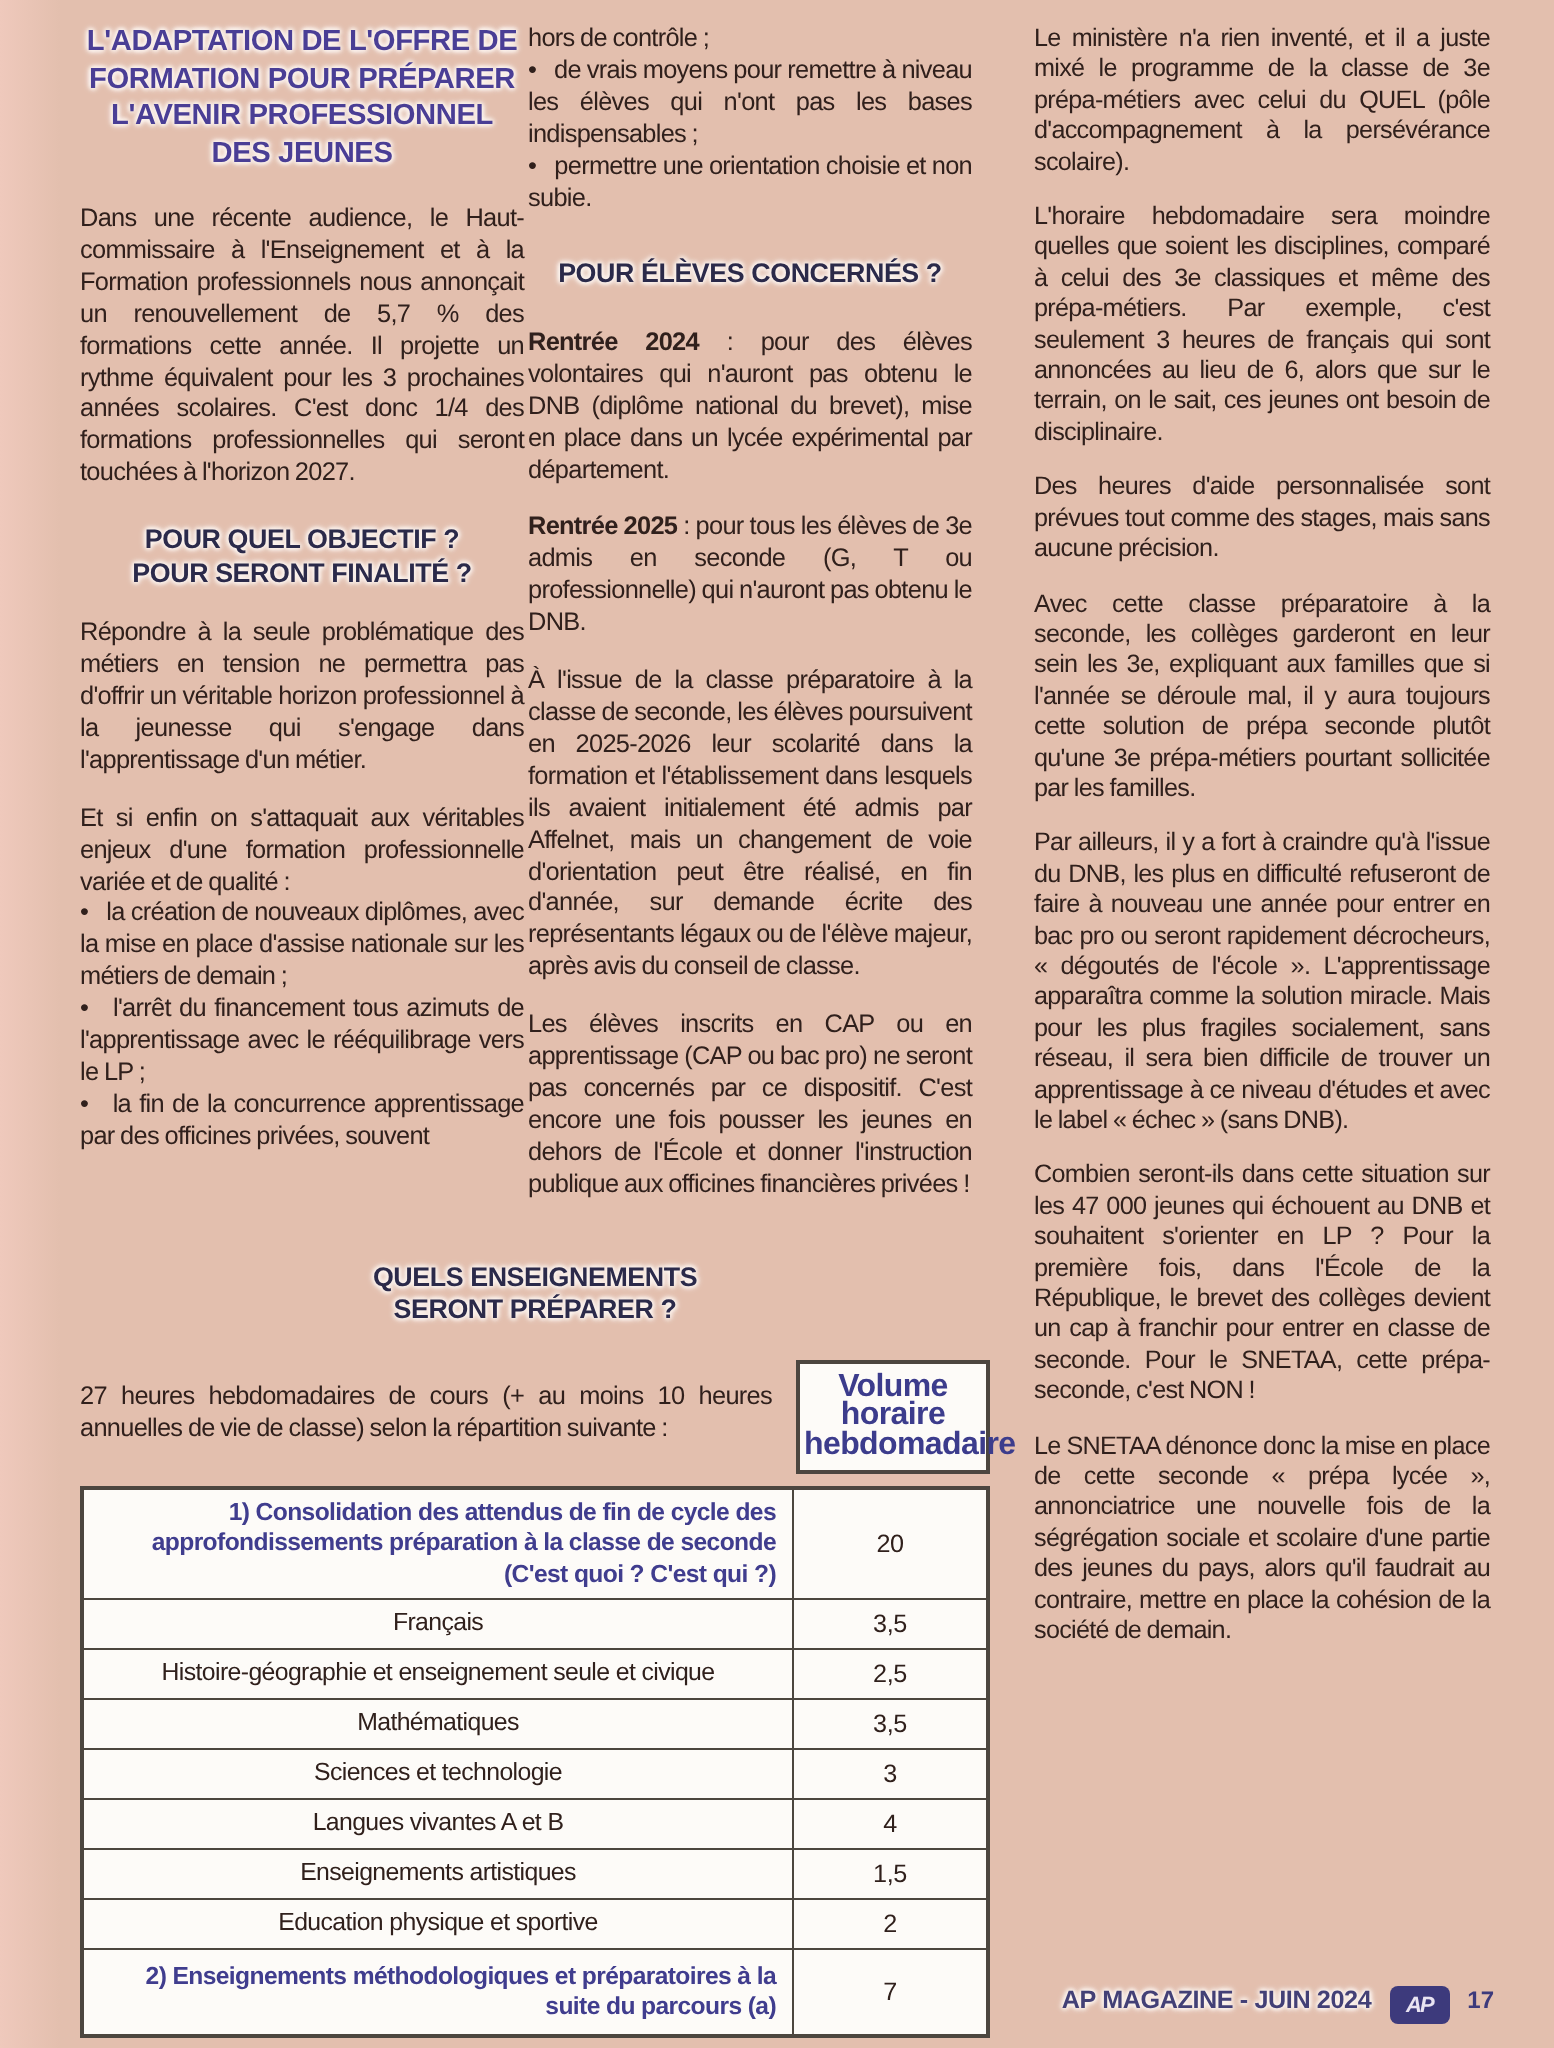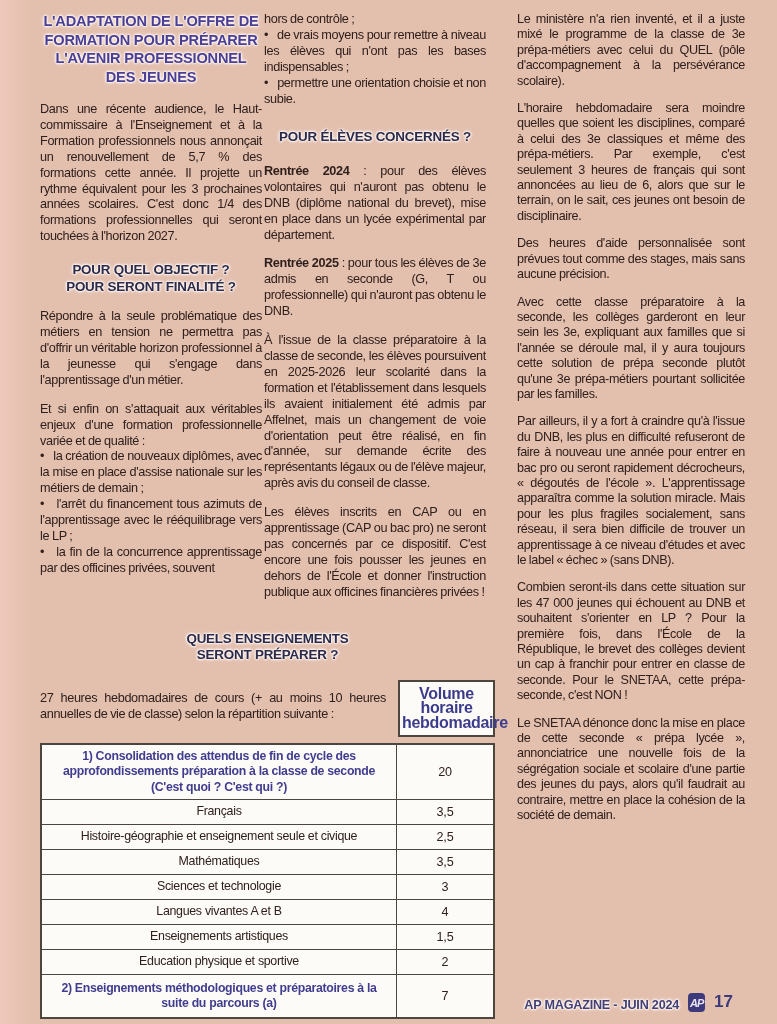--- a/index.html
+++ b/index.html
@@ -75,43 +75,43 @@
     padding:4px 8px;font-size:12.4px;line-height:15px;
     text-align:center;letter-spacing:-0.3px;
   }
   .t-value{
     width:97px;flex:none;box-sizing:border-box;
     border-left:1.5px solid #4c463f;
     display:flex;align-items:center;justify-content:center;
     font-size:12.6px;letter-spacing:-0.2px;
   }
   .t-row.row-em .t-label{
-    justify-content:flex-start;text-align:center;
+    justify-content:flex-start;text-align:right;
     color:#403d8e;font-weight:bold;font-size:12.3px;line-height:15.2px;
   }
   .t-row.row-em{min-height:42px;}
   .t-row:not(.row-em){min-height:24px;}
 
   .footnote{margin-top:15px;}
   .fn-lead{color:#4d4ba5;}
 
   .footer{
-    position:absolute;right:44px;bottom:12px;
-    display:flex;align-items:flex-end;gap:9px;
+    position:absolute;right:30px;bottom:12px;
+    display:flex;align-items:flex-start;gap:9px;
   }
   .footer .mag{
     font-size:12.6px;font-weight:bold;color:#434076;letter-spacing:-0.2px;
   }
   .ap-logo{
-    width:17px;height:19px;border-radius:4px;
+    width:30px;height:19px;border-radius:4px;
     background:#3d3a7c;color:#e9e4f2;
     display:flex;align-items:center;justify-content:center;
     font-size:11px;font-weight:bold;font-style:italic;letter-spacing:-1px;
   }
-  .page-num{font-size:17px;font-weight:bold;color:#3d3a7c;}
+  .page-num{font-size:12px;font-weight:bold;color:#3d3a7c;}
 </style>
 </head>
 <body>
 
 <div class="page">
 
   <div class="left-region">
     <div class="two-cols">
 
       <div class="col">

